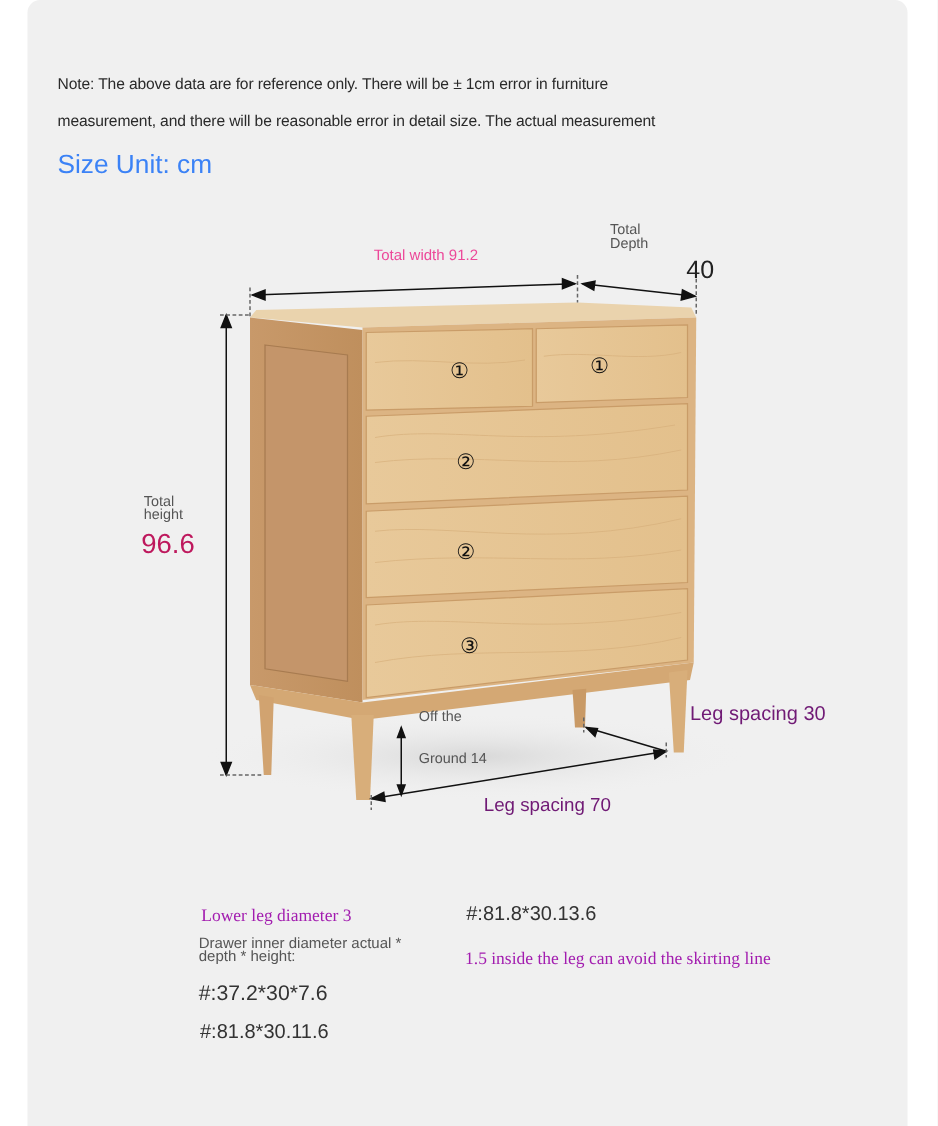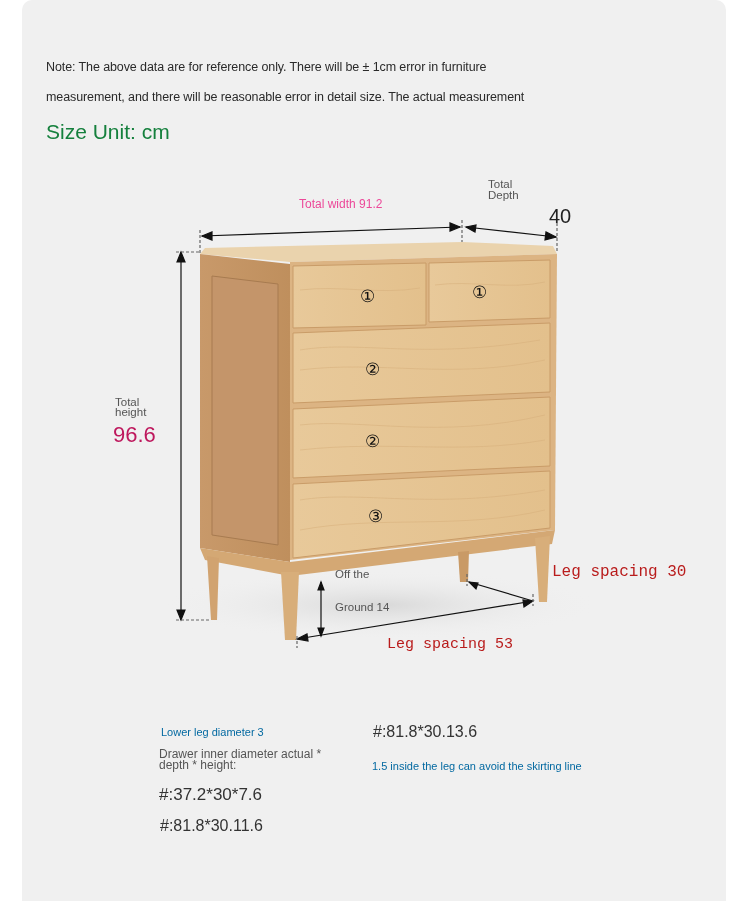--- a/index.html
+++ b/index.html
@@ -7,26 +7,26 @@
     width: 750px; height: 901px; background: #ffffff;
     position: relative; overflow: hidden;
     font-family: "Liberation Sans", sans-serif;
   }
   .card {
     position: absolute; left: 22px; top: 0; width: 704px; height: 901px;
     background: #f0f0f0; border-top-right-radius: 10px; border-top-left-radius: 10px;
   }
   .abs { position: absolute; white-space: nowrap; }
   .note { font-size: 12.5px; color: #2a2a2a; letter-spacing: -0.1px; }
-  .unit { font-size: 21px; color: #15803d; }
+  .unit { font-size: 21px; color: #3b82f6; }
   .lbl-sm { font-size: 11.5px; color: #555; line-height: 11px; }
   .lbl-md { font-size: 12px; color: #ec4899; }
-  .lbl-lg { font-size: 16px; color: #b91c1c; font-family: Liberation Mono, monospace; }
+  .lbl-lg { font-size: 16px; color: #701a75; }
   .num-big { font-size: 22px; color: #be185d; }
-  .spec { font-size: 11px; color: #0369a1; }
+  .spec { font-size: 14px; color: #a21caf; font-family: Liberation Serif, serif; }
   .spec2 { font-size: 12px; color: #555; line-height: 11px; }
   .dim-val { font-size: 17px; color: #333; }
   svg.drawing { position: absolute; left: 0; top: 0; }
 </style>
 </head>
 <body>
 
 <div class="card"></div>
 
 <div class="abs note" style="left:46px; top:60px;">Note: The above data are for reference only. There will be ± 1cm error in furniture</div>
@@ -132,21 +132,21 @@
 <div class="abs dim-val" style="left:505px; top:205px; font-size:20px; color:#222;margin-left:44px;">40</div>
 
 <div class="abs lbl-sm" style="left:115px; top:397px;">Total</div>
 <div class="abs lbl-sm" style="left:115px; top:407px;">height</div>
 <div class="abs num-big" style="left:113px; top:422px;">96.6</div>
 
 <div class="abs lbl-sm" style="left:335px; top:569px;text-align:right;">Off the</div>
 <div class="abs lbl-sm" style="left:335px; top:602px;">Ground 14</div>
 
 <div class="abs lbl-lg" style="left:552px; top:563px;">Leg spacing 30</div>
-<div class="abs lbl-lg" style="left:387px; top:636px; font-size:15px;">Leg spacing 53</div>
+<div class="abs lbl-lg" style="left:387px; top:636px; font-size:15px;">Leg spacing 70</div>
 
 <div class="abs spec" style="left:161px; top:726px;">Lower leg diameter 3</div>
 <div class="abs spec2" style="left:159px; top:749px;">Drawer inner diameter actual *</div>
 <div class="abs spec2" style="left:159px; top:760px;">depth * height:</div>
 <div class="abs dim-val" style="left:159px; top:785px;">#:37.2*30*7.6</div>
 <div class="abs dim-val" style="left:160px; top:817px; font-size:16px;">#:81.8*30.11.6</div>
 <div class="abs dim-val" style="left:373px; top:723px; font-size:16px;">#:81.8*30.13.6</div>
 <div class="abs spec" style="left:372px; top:760px;">1.5 inside the leg can avoid the skirting line</div>
 
 </body></html>

